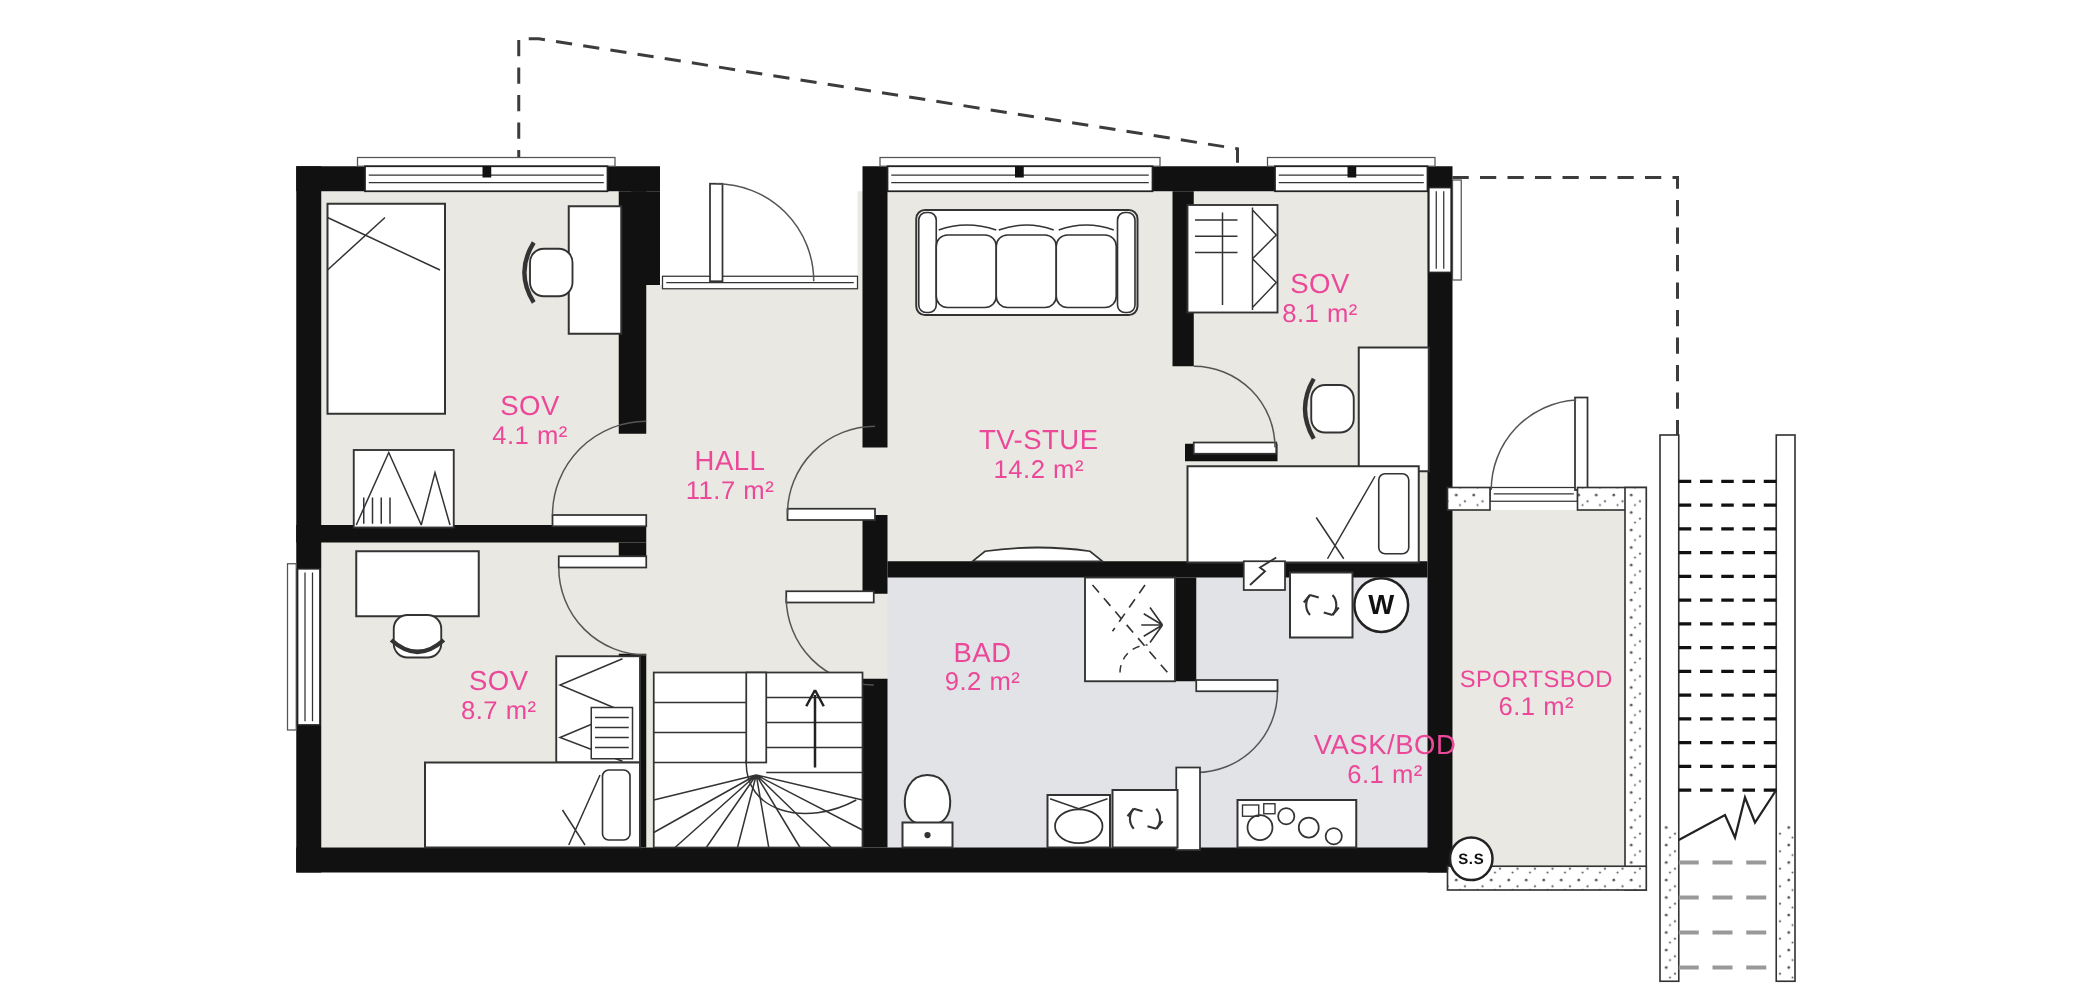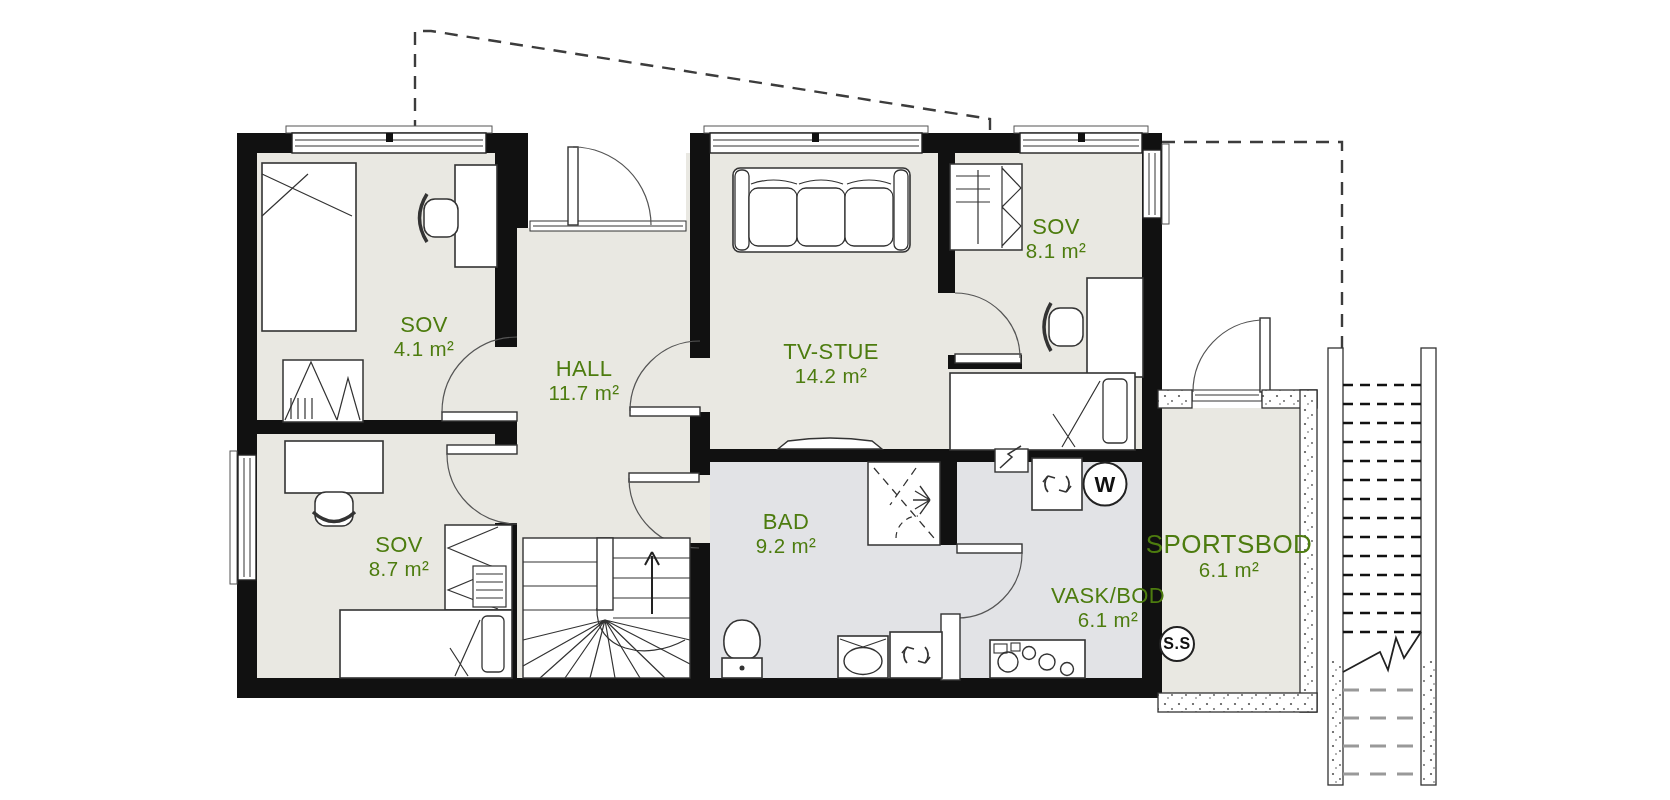--- a/index.html
+++ b/index.html
@@ -1,26 +1,26 @@
 <!DOCTYPE html>
 <html><head>
 <meta charset="utf-8">
 <style>
   html,body{margin:0;padding:0;background:#fff;}
   #plan{position:relative;width:1670px;height:800px;background:#fff;overflow:hidden;
         font-family:"Liberation Sans","DejaVu Sans",sans-serif;}
   #plan-svg{position:absolute;left:0;top:0;}
   .room-label{position:absolute;transform:translate(-50%,-50%);text-align:center;
-      color:#4d7c0f;line-height:1.12;white-space:nowrap;letter-spacing:.4px;}
+      color:#ec4899;line-height:1.12;white-space:nowrap;letter-spacing:.4px;}
   .room-label .rn{font-size:22px;}
   .room-label .ra{font-size:20.5px;text-align:center;}
   .badge{position:absolute;transform:translate(-50%,-50%);border:2.5px solid #222;
       border-radius:50%;background:#fff;display:flex;align-items:center;justify-content:center;
       font-weight:bold;color:#111;box-sizing:border-box;}
-  #ss-badge{left:1177px;top:644px;width:36px;height:36px;font-size:16px;letter-spacing:.5px;}
+  #ss-badge{left:1177px;top:687px;width:36px;height:36px;font-size:12px;letter-spacing:.5px;}
   #w-badge{left:1105px;top:484px;width:45px;height:45px;font-size:22px;}
 </style>
 </head>
 <body>
 
 <div id="plan">
 
 <svg id="plan-svg" width="1670" height="800" viewBox="0 0 1670 800">
   <defs>
     <pattern id="stipple" width="14" height="14" patternUnits="userSpaceOnUse">
@@ -310,21 +310,21 @@
   </div>
   <div class="room-label" style="left:786px;top:534px">
     <div class="rn">BAD</div>
     <div class="ra">9.2 m²</div>
   </div>
   <div class="room-label" style="left:1108px;top:608px">
     <div class="rn">VASK/BOD</div>
     <div class="ra">6.1 m²</div>
   </div>
   <div class="room-label" style="left:1229px;top:556px">
-    <div class="rn" style="font-size:26px">SPORTSBOD</div>
+    <div class="rn" style="font-size:19px">SPORTSBOD</div>
     <div class="ra">6.1 m²</div>
   </div>
 
   <div class="badge" id="ss-badge">
     <span>S.S</span>
   </div>
   <div class="badge" id="w-badge">
     <span>W</span>
   </div>
 

